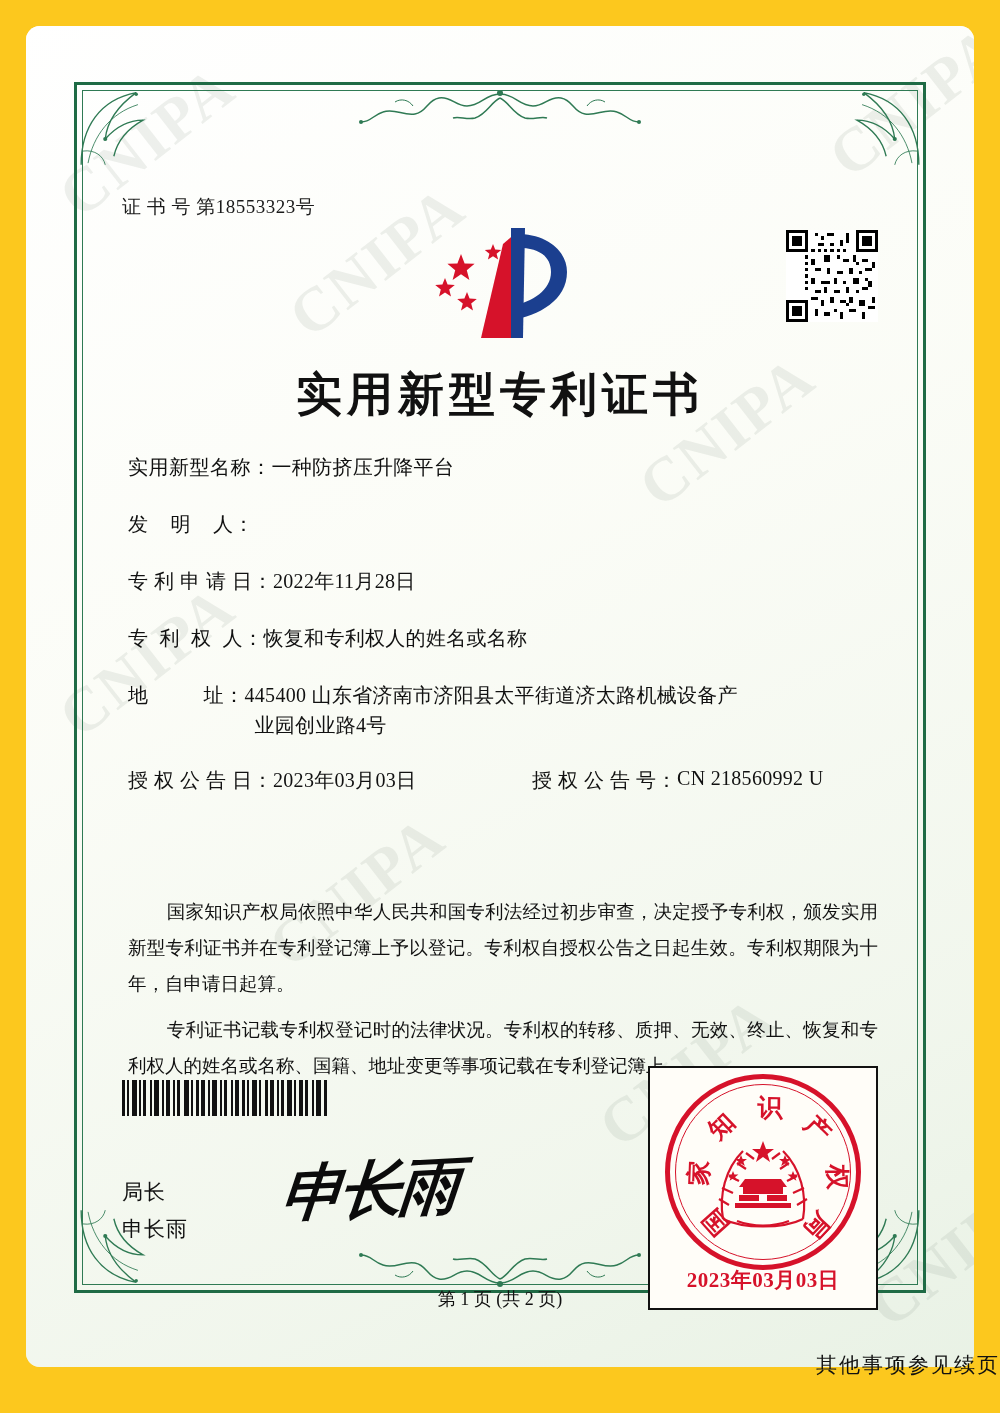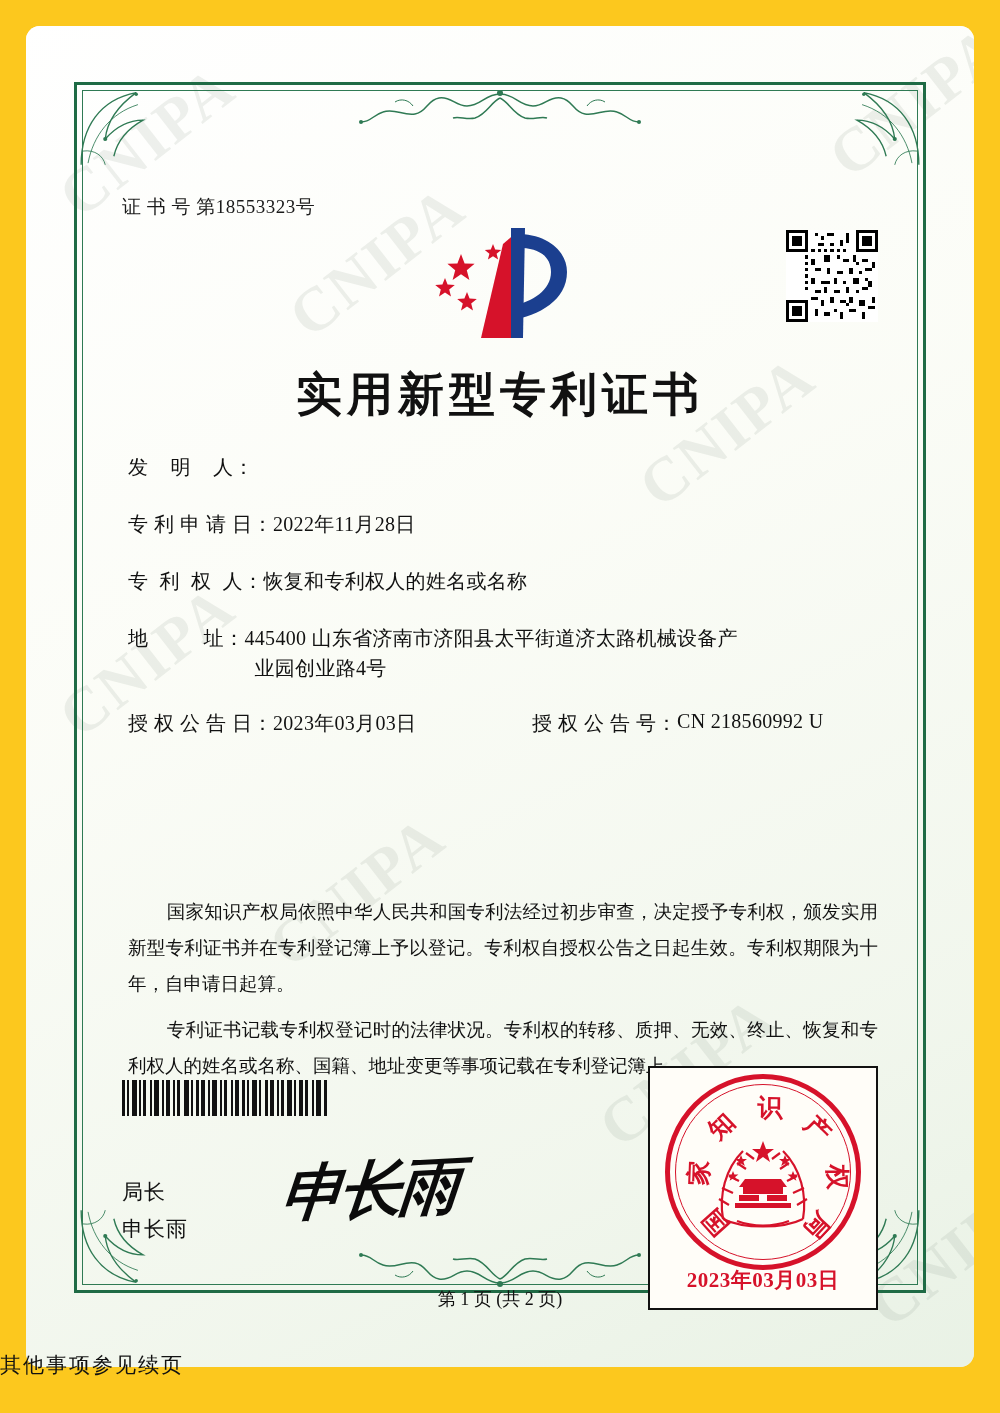--- a/index.html
+++ b/index.html
@@ -362,21 +362,21 @@
     bottom: -44px;
     text-align: center;
     font-size: 18px;
     color: #111;
   }
   .footer-note {
     position: absolute;
     left: 0;
     right: 0;
     bottom: 34px;
-    text-align: left;
+    text-align: right;
     font-size: 21px;
     color: #111;
     letter-spacing: 2px;
     font-family: Liberation Mono, monospace;
   }
 </style>
 </head>
 <body>
 
 <div class="page">
@@ -570,20 +570,24 @@
             <rect x="19" y="23" width="1" height="1"></rect>
               <rect x="13" y="16" width="1" height="1"></rect>
           </g>
         </svg>
       </div>
 
       <div class="title">实用新型专利证书</div>
 
       <div class="fields">
 
+        <div class="field">
+          <span class="f-label">实用新型名称：</span>
+          <span class="f-value">一种防挤压升降平台</span>
+        </div>
 
         <div class="field">
           <span class="f-label">发    明    人：</span>
         </div>
 
 
         <div class="field">
           <span class="f-label">专 利 申 请 日：</span>
           <span class="f-value">2022年11月28日</span>
         </div>

